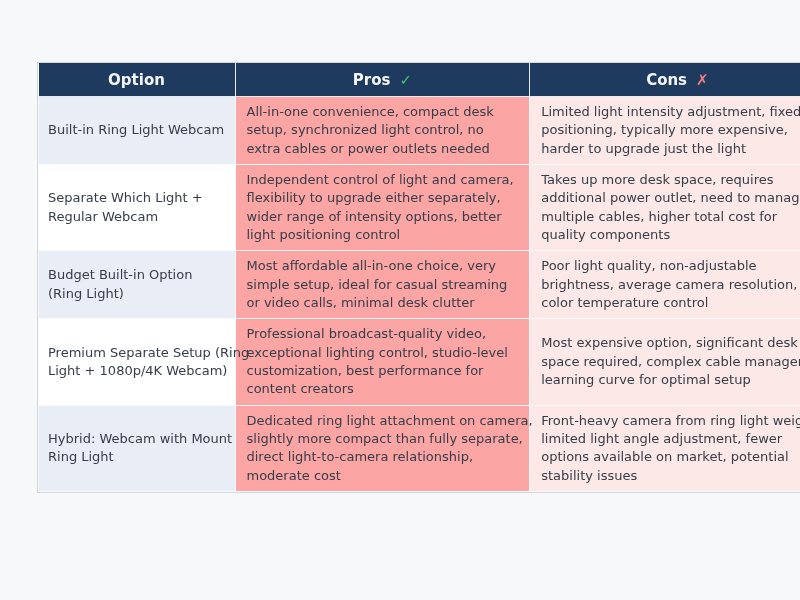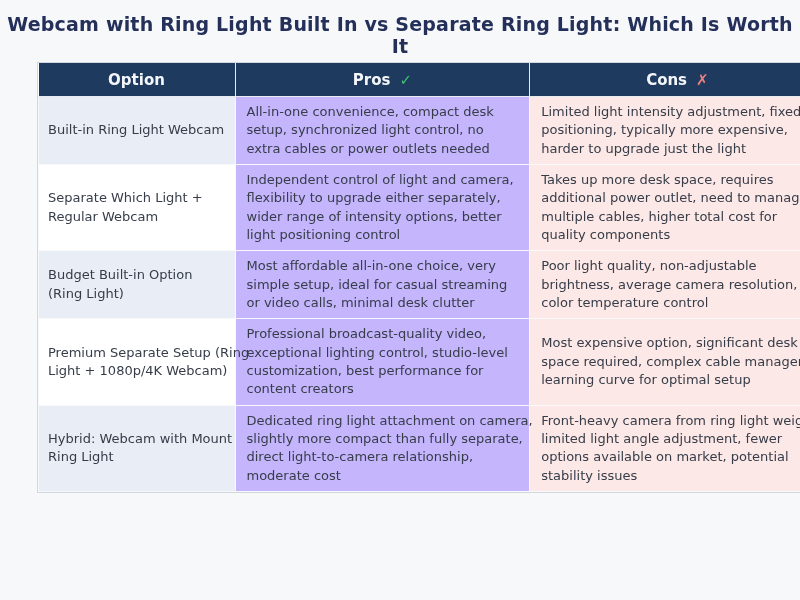--- a/index.html
+++ b/index.html
@@ -65,41 +65,40 @@
     font-size: 13px;
     line-height: 1.41;
     color: #363d49;
     padding: 6px 11px;
     border: 1px solid #f8f9fb;
     overflow: visible;
   }
   td.option-cell { padding-left: 9px; }
   tr:nth-child(odd)  td.option-cell { background: #e9edf5; }
   tr:nth-child(even) td.option-cell { background: #ffffff; }
-  td.pros-cell { background: #c4b5fd; }
+  td.pros-cell { background: #fca5a5; }
   td.cons-cell { background: #fce8e6; margin-left: 11px; }
 
   .cell-text {
     white-space: pre;
     display: inline-block;
   }
   .hdr-icon {
     margin-left: 9px;
     font-weight: normal;
     font-size: 15px;
   }
   .check { color: #3fc46f; }
   .cross { color: #ef8080; }
 </style>
 </head>
 <body>
 
 <div class="page">
 
-  <h1 class="title">Webcam with Ring Light Built In vs Separate Ring Light: Which Is Worth It</h1>
 
   <div class="table-wrap">
     <table class="cmp">
       <colgroup>
         <col class="c-option">
         <col class="c-pros">
         <col class="c-cons">
       </colgroup>
       <thead>
         <tr>

